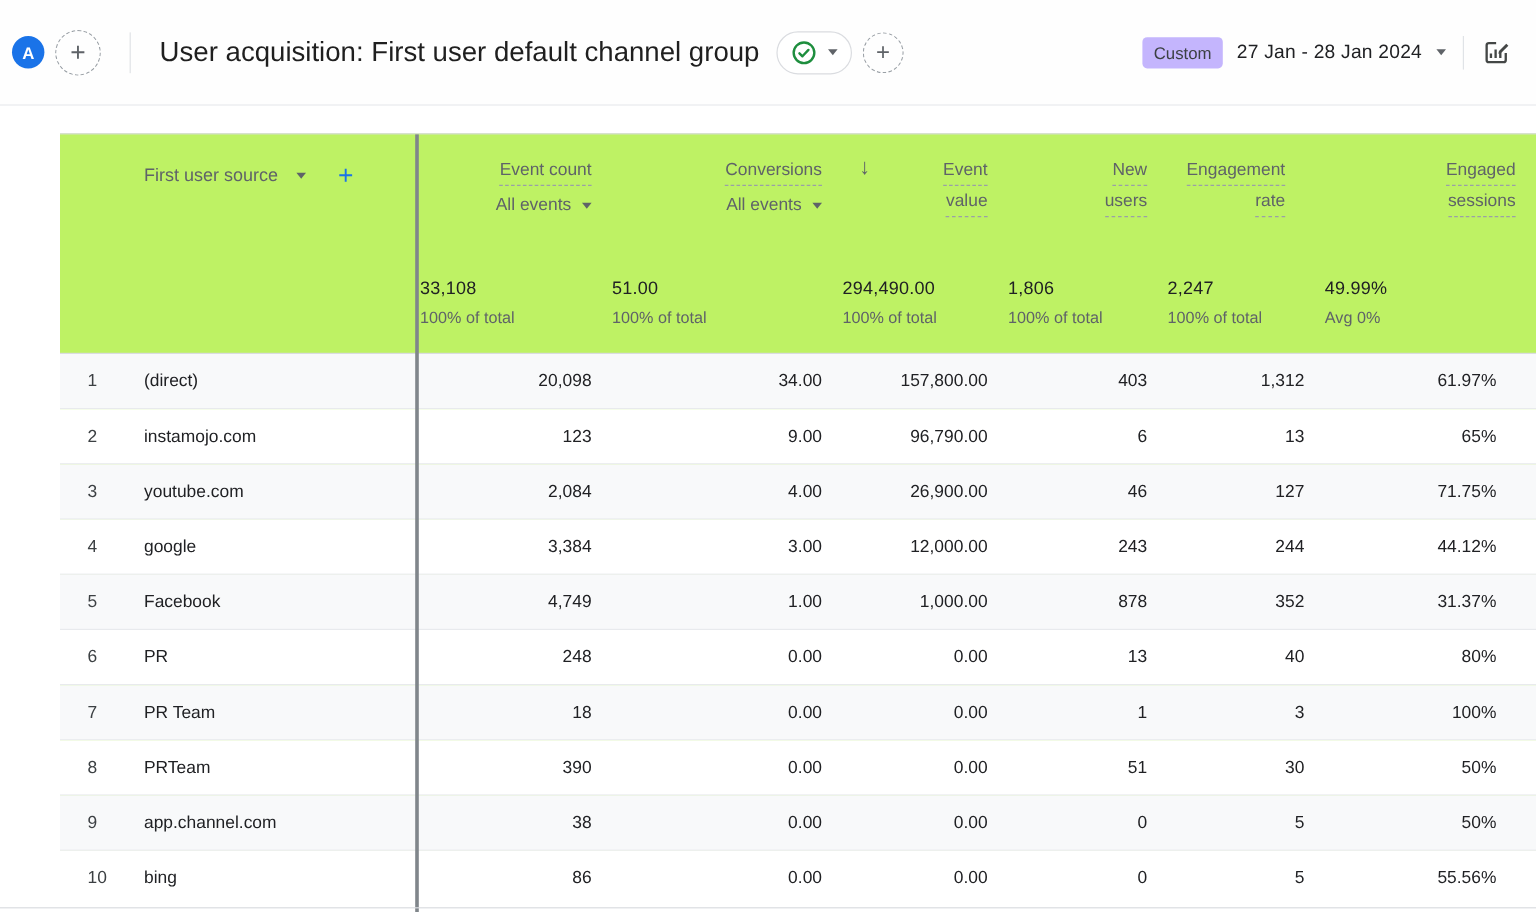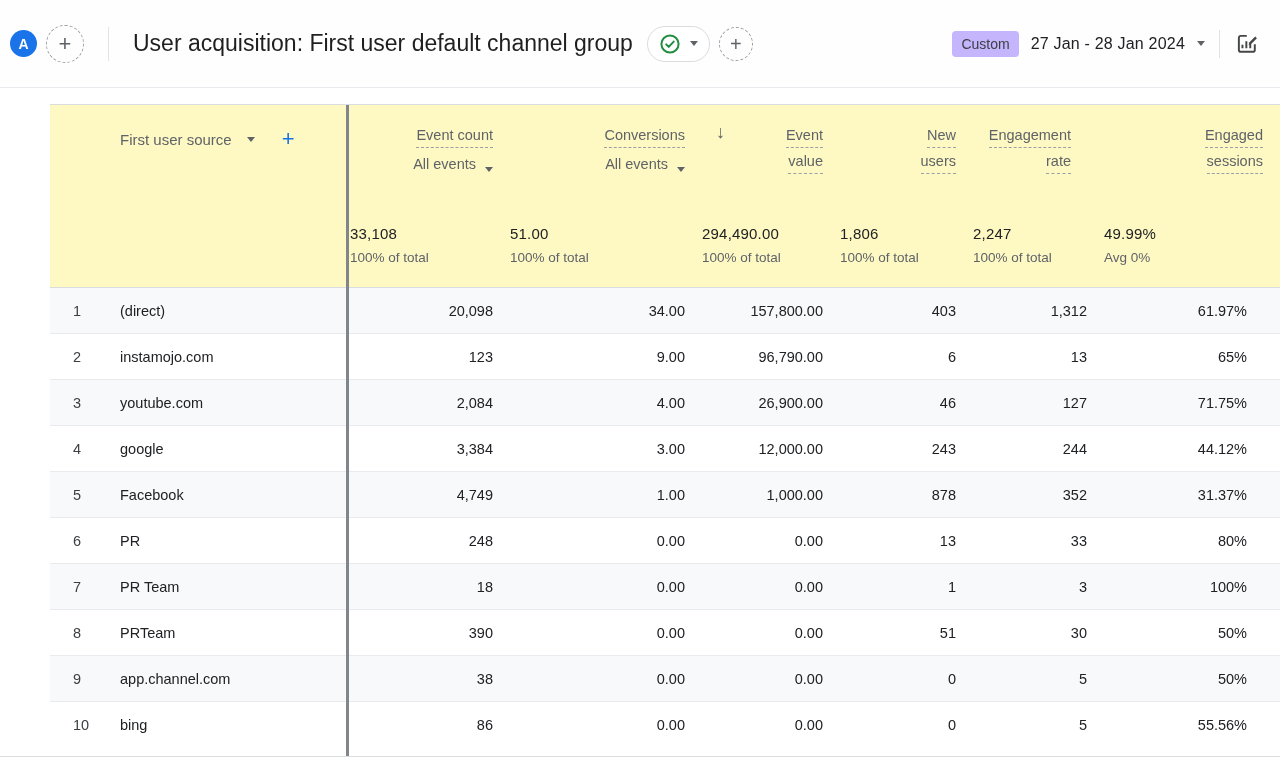--- a/index.html
+++ b/index.html
@@ -57,24 +57,24 @@
     font-size: 14px; color: #3c4043; padding: 5px 9px;
     margin-right: 12px; flex: 0 0 auto;
   }
   .date-text { font-size: 16px; color: #202124; font-weight: 400; letter-spacing: .2px; white-space: nowrap; }
   .date-caret { margin-left: 12px; }
   .icon-btn { display: flex; align-items: center; justify-content: center; flex: 0 0 auto; }
 
   
   .table-wrap {
     position: absolute;
-    left: 50px; top: 104px;
+    left: 50px; top: 111px;
     width: 1230px;
     border-top: 1px solid #dadce0;
-    background: #fef9c3;
+    background: #bef264;
   }
   .grid {
     display: grid;
     grid-template-columns: 300px 160px 192px 138px 133px 131px 176px;
   }
   .col-divider {
     position: absolute;
     left: 296px; top: 0;
     width: 3px; height: 651px;
     background: #80868b;
@@ -101,21 +101,21 @@
     position: relative;
   }
   .hcell.last { padding-right: 33px; }
   .hlabel {
     font-size: 14.5px; color: #5f6368; font-weight: 500;
     border-bottom: 1px dashed #9aa0a6;
     padding-bottom: 3px; margin-bottom: 4px;
     white-space: nowrap; line-height: 1.25; text-align: right;
   }
   .hsub {
-    display: flex; align-items: flex-end; gap: 9px;
+    display: flex; align-items: center; gap: 9px;
     font-size: 14.5px; color: #5f6368; margin-top: 4px;
     cursor: pointer;
   }
   .sort-arrow {
     position: absolute; left: 14px; top: 17px;
     font-size: 18px; color: #5f6368;
   }
 
   
   .totals-row {
@@ -316,21 +316,21 @@
 
   <div class="grid trow">
     <div class="cell dim">
       <span class="ridx">6</span>
       <span class="rsrc">PR</span>
     </div>
     <div class="cell num">248</div>
     <div class="cell num">0.00</div>
     <div class="cell num">0.00</div>
     <div class="cell num">13</div>
-    <div class="cell num">33</div>
+    <div class="cell num">40</div>
     <div class="cell num last">80%</div>
   </div>
 
   <div class="grid trow alt">
     <div class="cell dim">
       <span class="ridx">7</span>
       <span class="rsrc">PR Team</span>
     </div>
     <div class="cell num">18</div>
     <div class="cell num">0.00</div>

